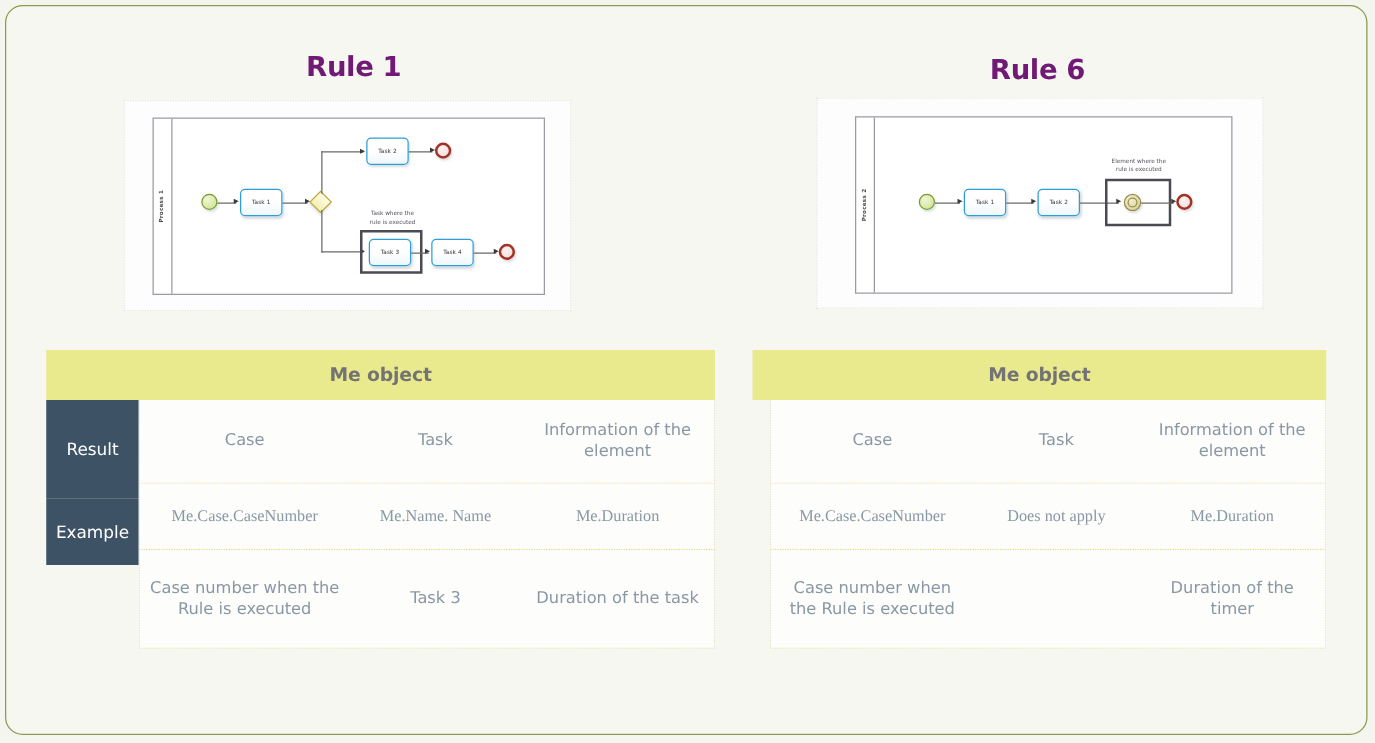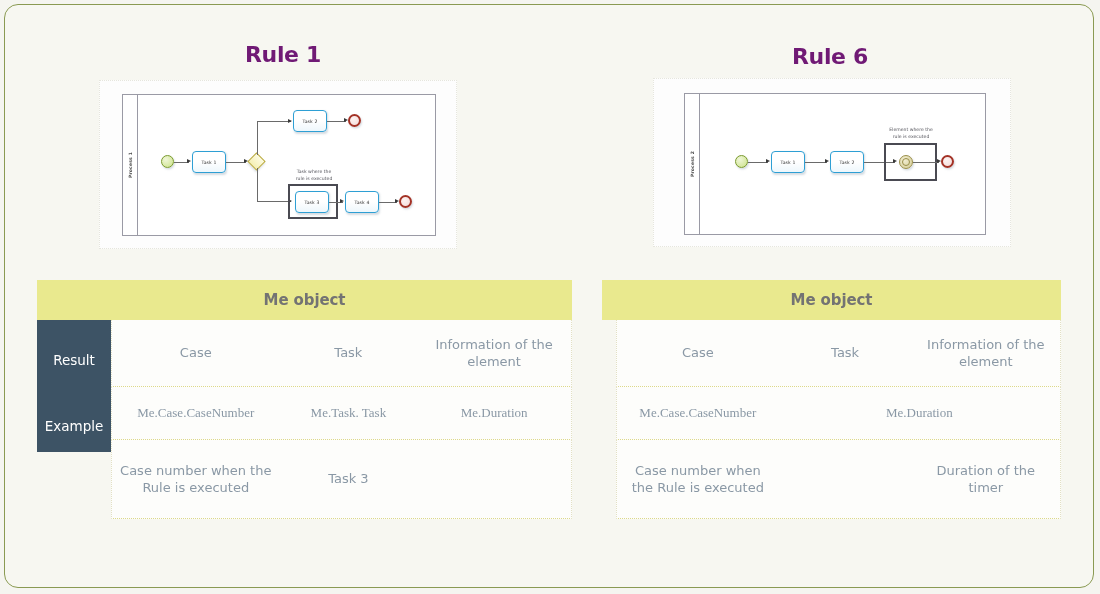--- a/index.html
+++ b/index.html
@@ -354,26 +354,27 @@
         <div class="side-cell r1">Example</div>
       </div>
       <div class="tbl-maincol">
         <div class="row r0">
           <div class="cell c-case">Case</div>
           <div class="cell c-task">Task</div>
           <div class="cell c-info">Information of the element</div>
         </div>
         <div class="row r1">
           <div class="cell c-case">Me.Case.CaseNumber</div>
-          <div class="cell c-task">Me.Task. Task</div>
+          <div class="cell c-task">Me.Name. Name</div>
           <div class="cell c-info">Me.Duration</div>
         </div>
         <div class="row r2">
           <div class="cell c-case">Case number when the Rule is executed</div>
           <div class="cell c-task">Task 3</div>
+          <div class="cell c-info">Duration of the task</div>
         </div>
       </div>
     </div>
   </div>
 
   <div class="table-block" id="table-right">
     <div class="tbl-header">Me object</div>
     <div class="tbl-body">
       <div class="tbl-sidecol">
         <div class="side-cell r0"></div>
@@ -381,20 +382,21 @@
         <div class="side-cell r2"></div>
       </div>
       <div class="tbl-maincol">
         <div class="row r0">
           <div class="cell c-case">Case</div>
           <div class="cell c-task">Task</div>
           <div class="cell c-info">Information of the element</div>
         </div>
         <div class="row r1">
           <div class="cell c-case">Me.Case.CaseNumber</div>
+          <div class="cell c-task">Does not apply</div>
           <div class="cell c-info">Me.Duration</div>
         </div>
         <div class="row r2">
           <div class="cell c-case">Case number when the Rule is executed</div>
           <div class="cell c-task"></div>
           <div class="cell c-info">Duration of the timer</div>
         </div>
       </div>
     </div>
   </div>

